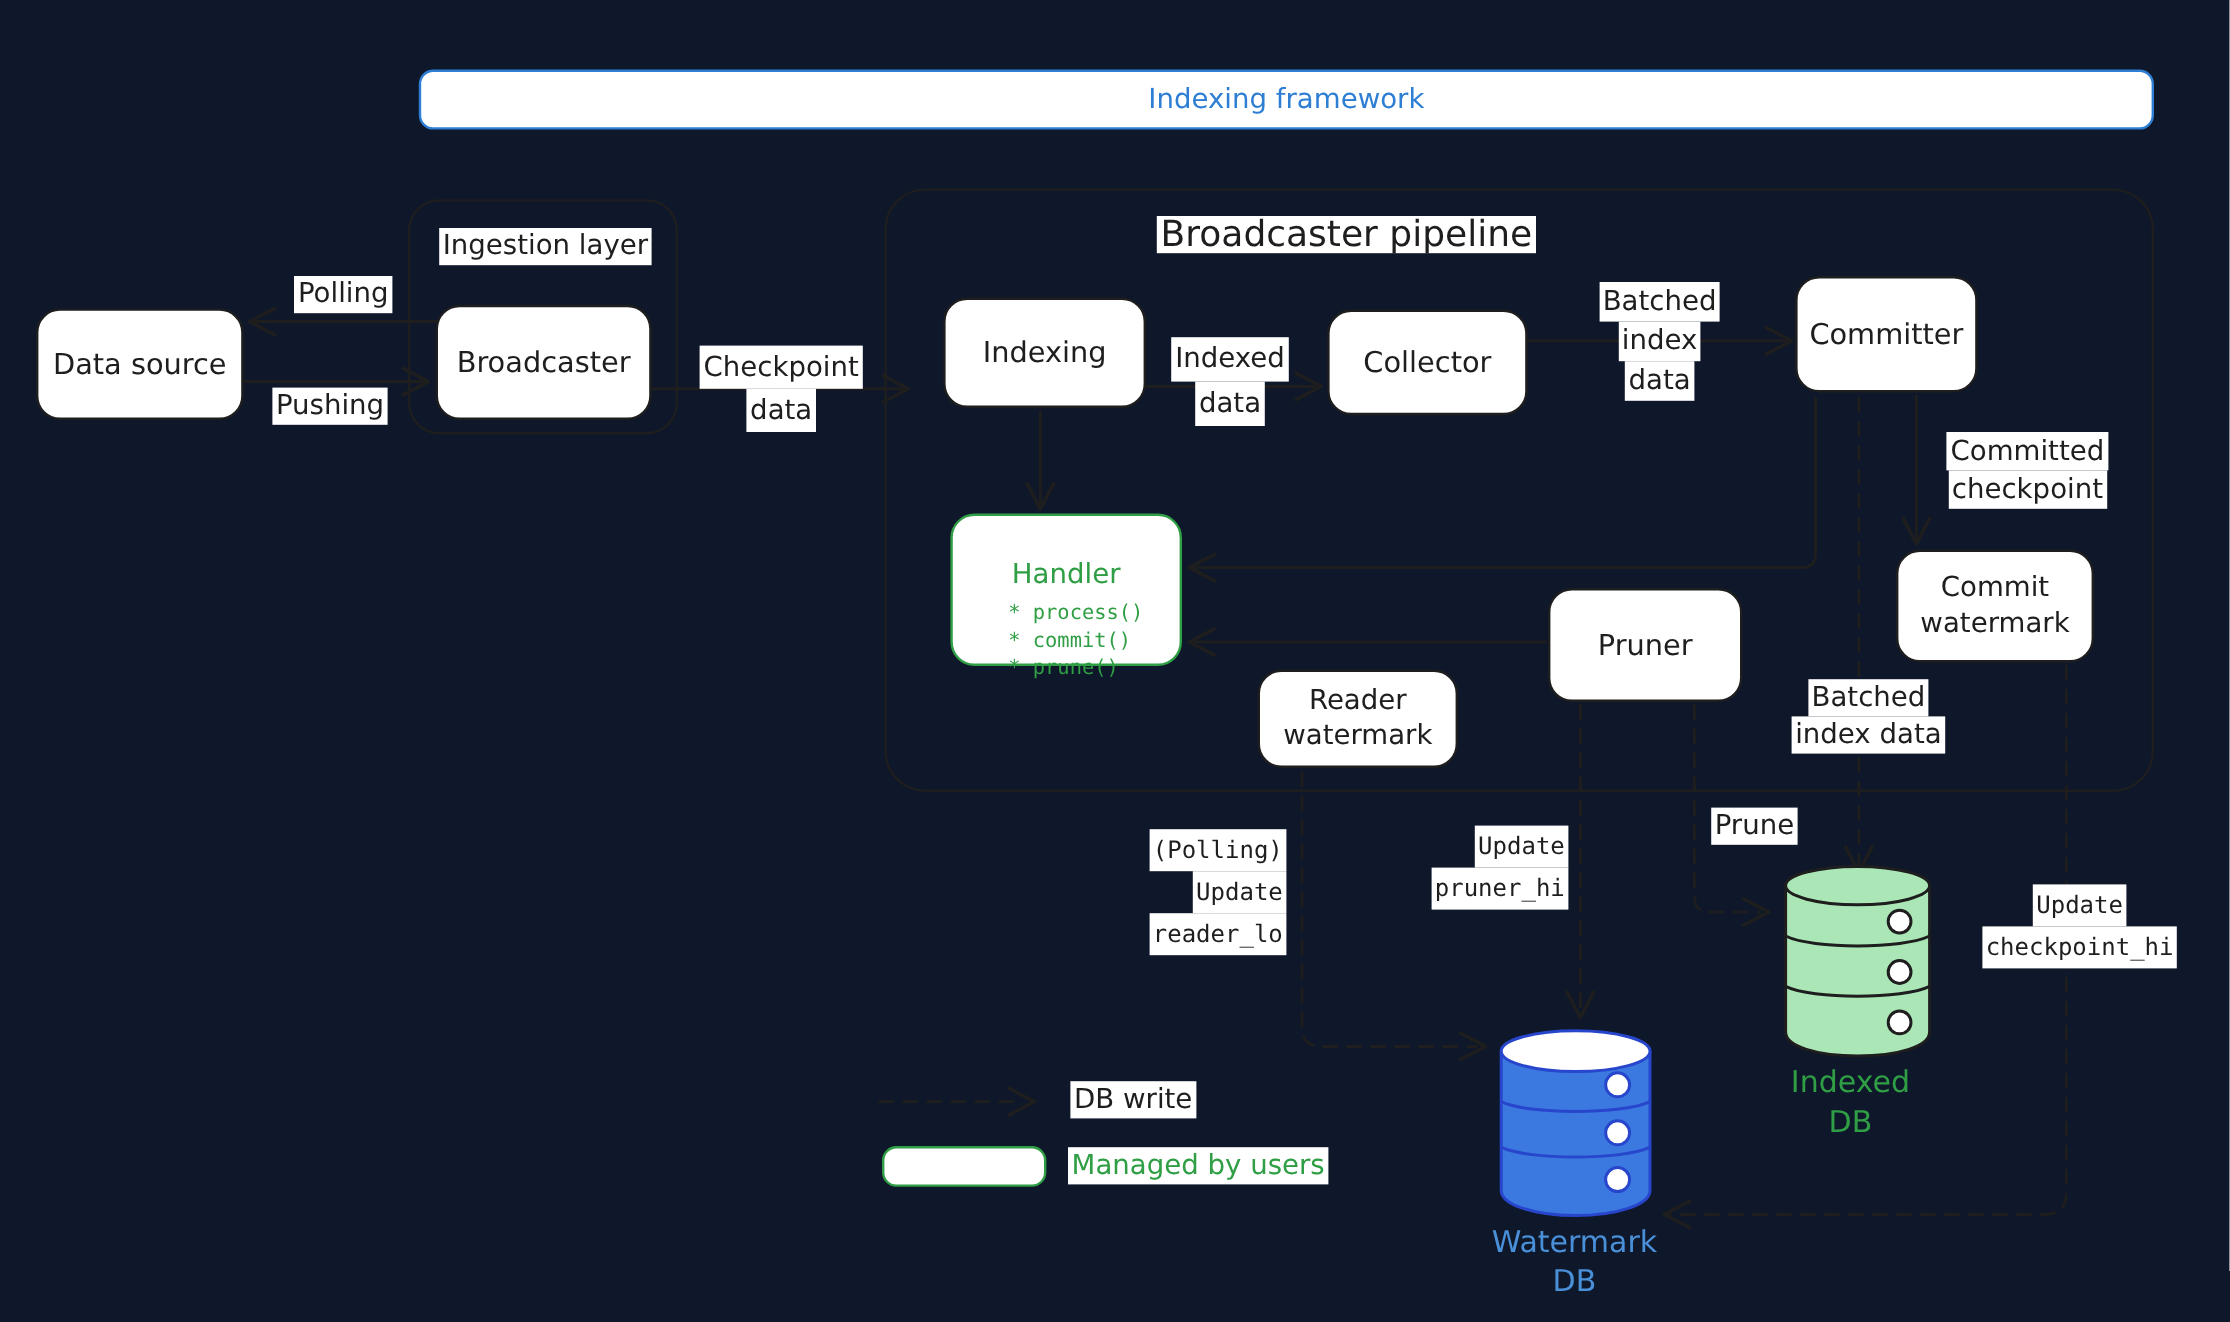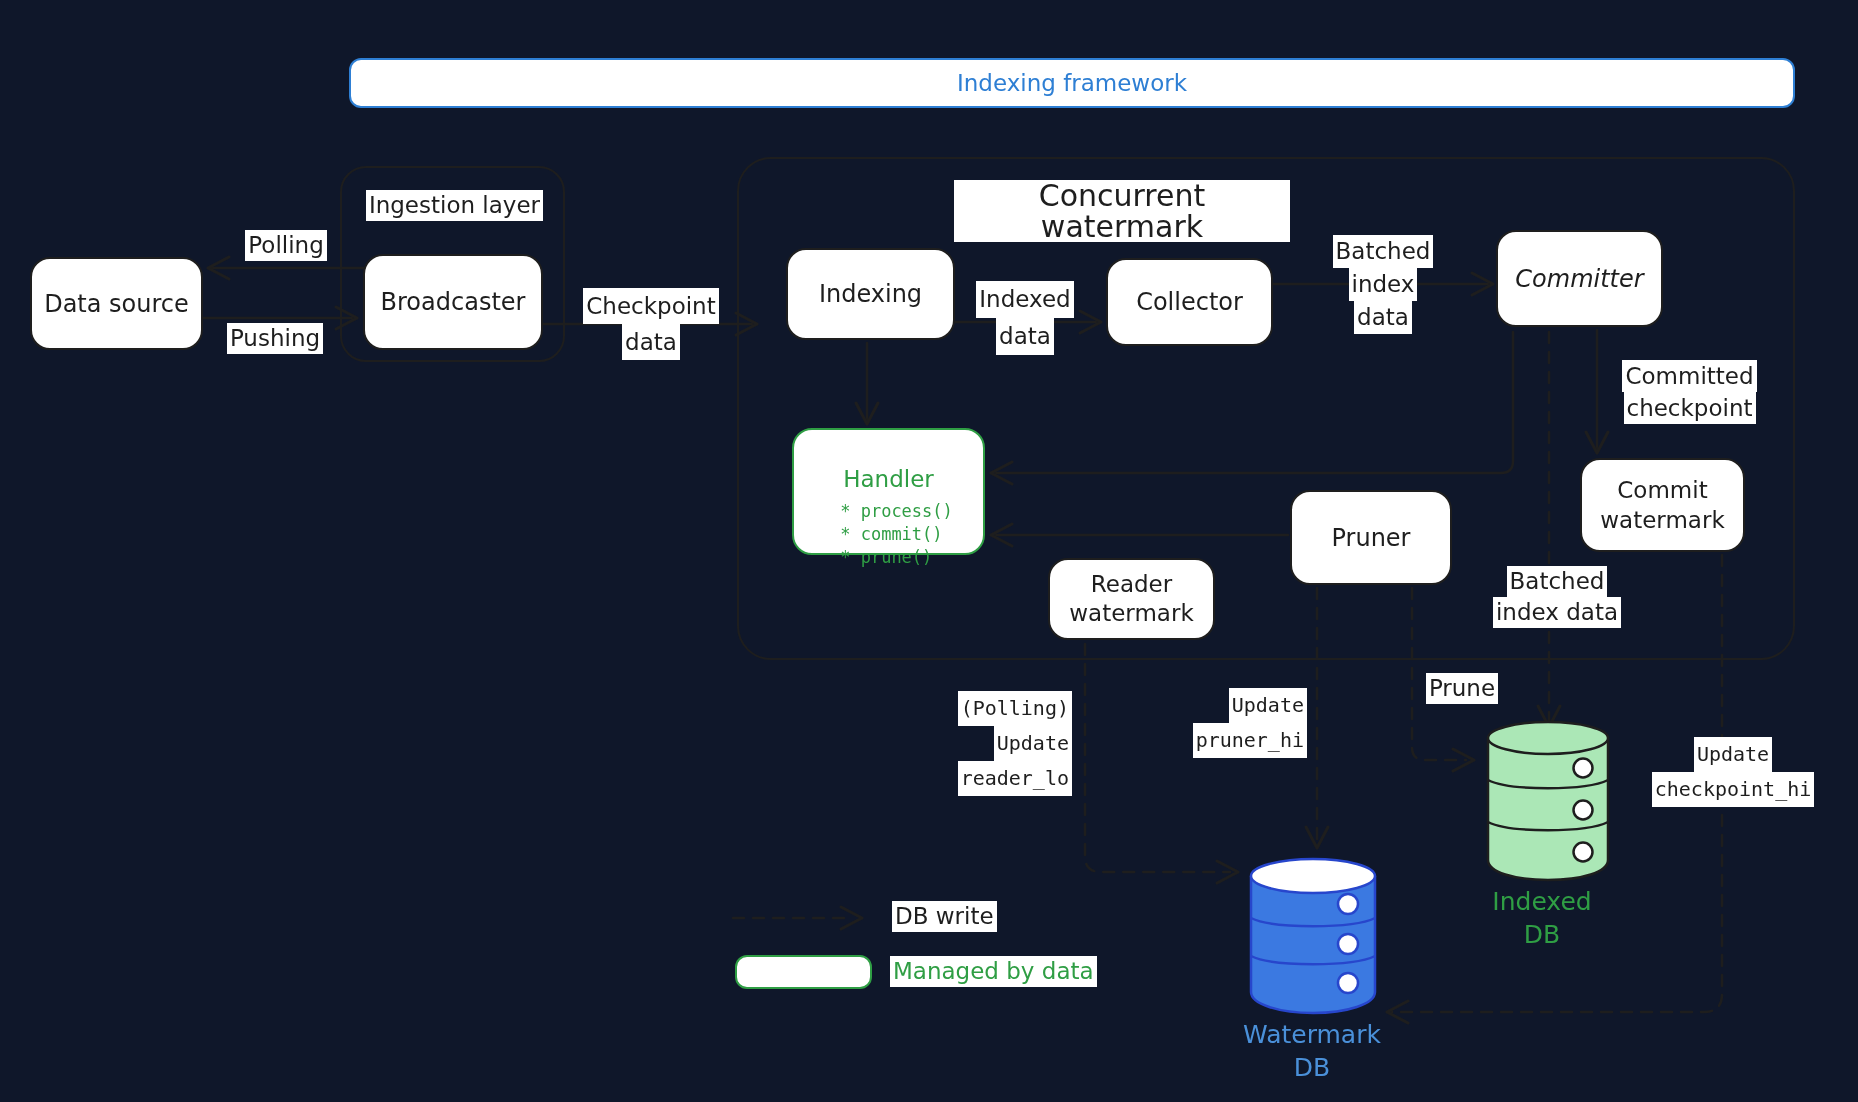--- a/index.html
+++ b/index.html
@@ -86,21 +86,21 @@
       <path d="M 841 907 L 862 918 M 841 929 L 862 918"></path>
     </g>
   </svg>
 
   <div class="box frame" style="left:349px;top:58px;width:1446px;height:50px;">
     <span>Indexing framework</span>
   </div>
 
   <div class="box bigframe" style="left:737px;top:157px;width:1058px;height:503px;border-radius:34px;"></div>
   <div class="lbl" style="left:954px;top:180px;width:336px;font-size:30px;">
-    <span>Concurrent watermark</span>
+    <span>Broadcaster pipeline</span>
   </div>
 
   <div class="box bigframe" style="left:340px;top:166px;width:225px;height:196px;border-radius:26px;"></div>
   <div class="lbl" style="left:352px;top:190px;width:205px;">
     <span>Ingestion layer</span>
   </div>
 
   <div class="box" style="left:30px;top:257px;width:173px;height:93px;justify-content:center;">
     <span>Data source</span>
   </div>
@@ -110,21 +110,21 @@
   </div>
 
   <div class="box" style="left:786px;top:248px;width:169px;height:92px;">
     <span>Indexing</span>
   </div>
 
   <div class="box" style="left:1106px;top:258px;width:167px;height:88px;">
     <span>Collector</span>
   </div>
 
-  <div class="box" style="left:1496px;top:230px;width:167px;height:97px;font-style:italic;">
+  <div class="box" style="left:1496px;top:230px;width:152px;height:97px;">
     <span>Committer</span>
   </div>
 
   <div class="box greenbox" style="left:792px;top:428px;width:193px;height:127px;flex-direction:column;justify-content:flex-start;padding-top:10px;">
     <span style="font-size:23px;margin-top:24px;">Handler</span>
     <ul class="handler-methods">
       <li>* process()</li>
       <li>* commit()</li>
       <li>* prune()</li>
     </ul>
@@ -223,16 +223,16 @@
   <div class="dbname greentext" style="left:1462px;top:885px;width:160px;">
     <span>Indexed</span>
     <span>DB</span>
   </div>
 
   <div class="lbl" style="left:892px;top:901px;width:120px;align-items:flex-start;text-align:left;">
     <span>DB write</span>
   </div>
   <div class="box greenbox" style="left:735px;top:955px;width:137px;height:34px;border-radius:12px;"></div>
   <div class="lbl greentext" style="left:890px;top:956px;width:220px;align-items:flex-start;text-align:left;">
-    <span>Managed by data</span>
+    <span>Managed by users</span>
   </div>
 
 </div>
 
 </body></html>

